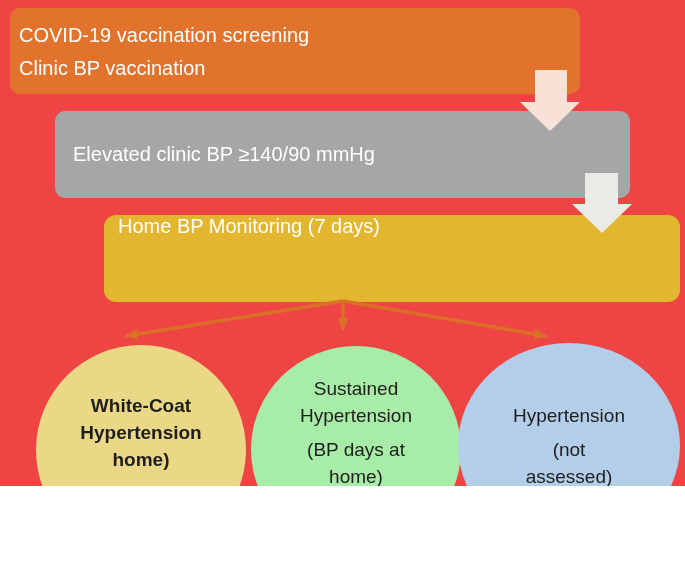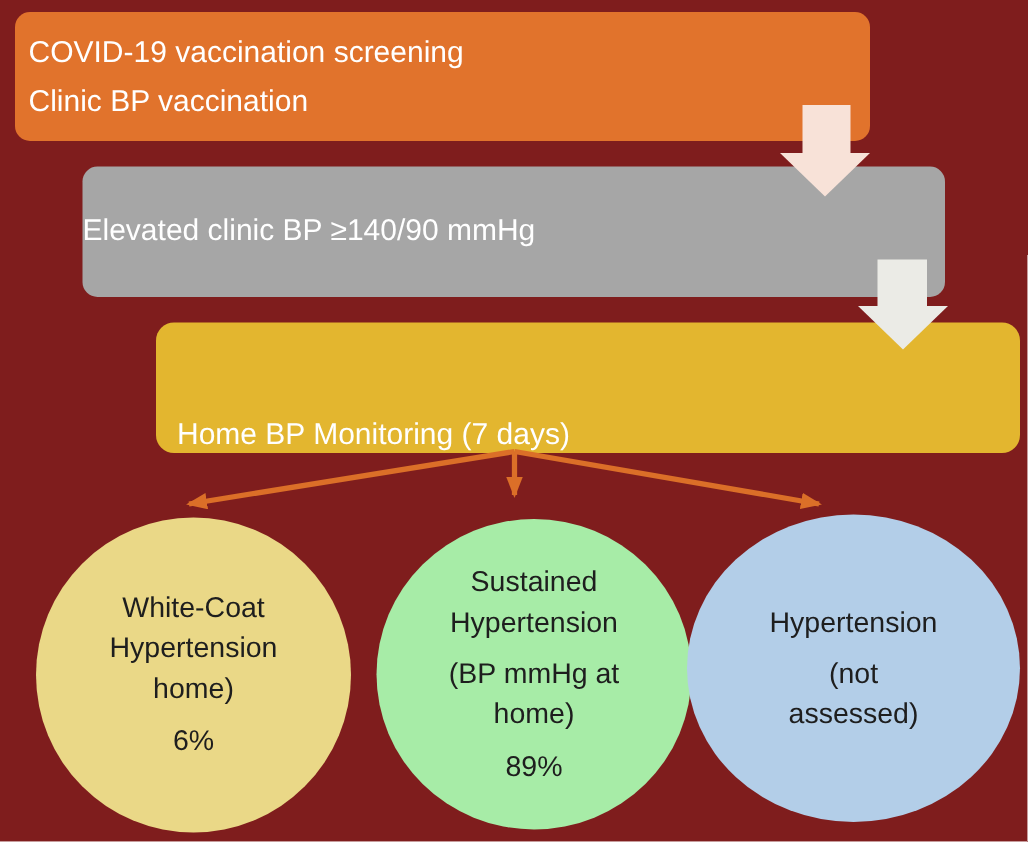--- a/index.html
+++ b/index.html
@@ -1,34 +1,34 @@
 <!DOCTYPE html>
 <html><head>
 <meta charset="utf-8">
 <style>
   html,body{margin:0;padding:0;background:#fff;}
   .canvas{
-    position:relative;width:685px;height:561px;background:#7f1d1d;
+    position:relative;width:685px;height:486px;background:#ef4444;
     font-family:"Liberation Sans",sans-serif;overflow:hidden;
   }
   .box{
     position:absolute;border-radius:10px;color:#fff;font-size:20px;
     box-sizing:border-box;
   }
   #box-screening{
     left:10px;top:8px;width:570px;height:86px;background:#E1732C;
     padding:11px 8px 0 9px;line-height:33px;
   }
   #box-elevated{
     left:55px;top:111px;width:575px;height:87px;background:#A6A6A6;
-    display:flex;align-items:center;padding-left:0;
+    display:flex;align-items:center;padding-left:18px;
   }
   #box-hbpm{
     left:104px;top:215px;width:576px;height:87px;background:#E3B62F;
-    display:flex;align-items:flex-end;padding-left:14px;border-radius:12px;
+    display:flex;align-items:flex-start;padding-left:14px;border-radius:12px;
   }
   .barrow{position:absolute;z-index:5;}
   .barrow .shaft{position:absolute;}
   .barrow .head{position:absolute;width:0;height:0;}
   #arrow1 .shaft{left:535px;top:70px;width:32px;height:33px;background:#F8E2D8;}
   #arrow1 .head{
     left:520px;top:102px;
     border-left:30px solid transparent;border-right:30px solid transparent;
     border-top:29px solid #F8E2D8;
   }
@@ -40,21 +40,21 @@
   }
   #connectors{position:absolute;left:0;top:295px;width:685px;height:60px;z-index:4;}
   .circle{
     position:absolute;border-radius:50%;display:flex;flex-direction:column;
     align-items:center;justify-content:center;text-align:center;
     color:#1E1E1E;font-size:19px;line-height:27px;
   }
   .circle p{margin:0;}
   .circle .sub{margin-top:7px;}
   .circle .val{margin-top:8px;}
-  #circle-whitecoat{left:24px;top:345px;width:210px;height:210px;background:#EAD887;}
+  #circle-whitecoat{left:36px;top:345px;width:210px;height:210px;background:#EAD887;font-weight:bold;}
   #circle-sustained{left:251px;top:346px;width:210px;height:207px;background:#A7ECA7;text-align:right;}
   #circle-masked{left:458px;top:343px;width:222px;height:205px;background:#B3CEE8;}
 </style>
 </head>
 <body>
 
 <div class="canvas">
 
   <div class="box" id="box-screening" style="background-color: rgb(225, 115, 44);">
     <div>COVID-19 vaccination screening</div>
@@ -95,21 +95,21 @@
   <div class="circle" id="circle-whitecoat" style="background-color: rgb(234, 216, 135);">
     <p>White-Coat</p>
     <p>Hypertension</p>
     <p>home)</p>
     <p class="val">6%</p>
   </div>
 
   <div class="circle" id="circle-sustained" style="background-color: rgb(167, 236, 167);">
     <p>Sustained</p>
     <p>Hypertension</p>
-    <p class="sub">(BP mmHg at</p>
+    <p class="sub">(BP days at</p>
     <p>home)</p>
     <p class="val">89%</p>
   </div>
 
   <div class="circle" id="circle-masked" style="background-color: rgb(179, 206, 232);">
     <p>Hypertension</p>
     <p class="sub">(not</p>
     <p>assessed)</p>
   </div>
 

